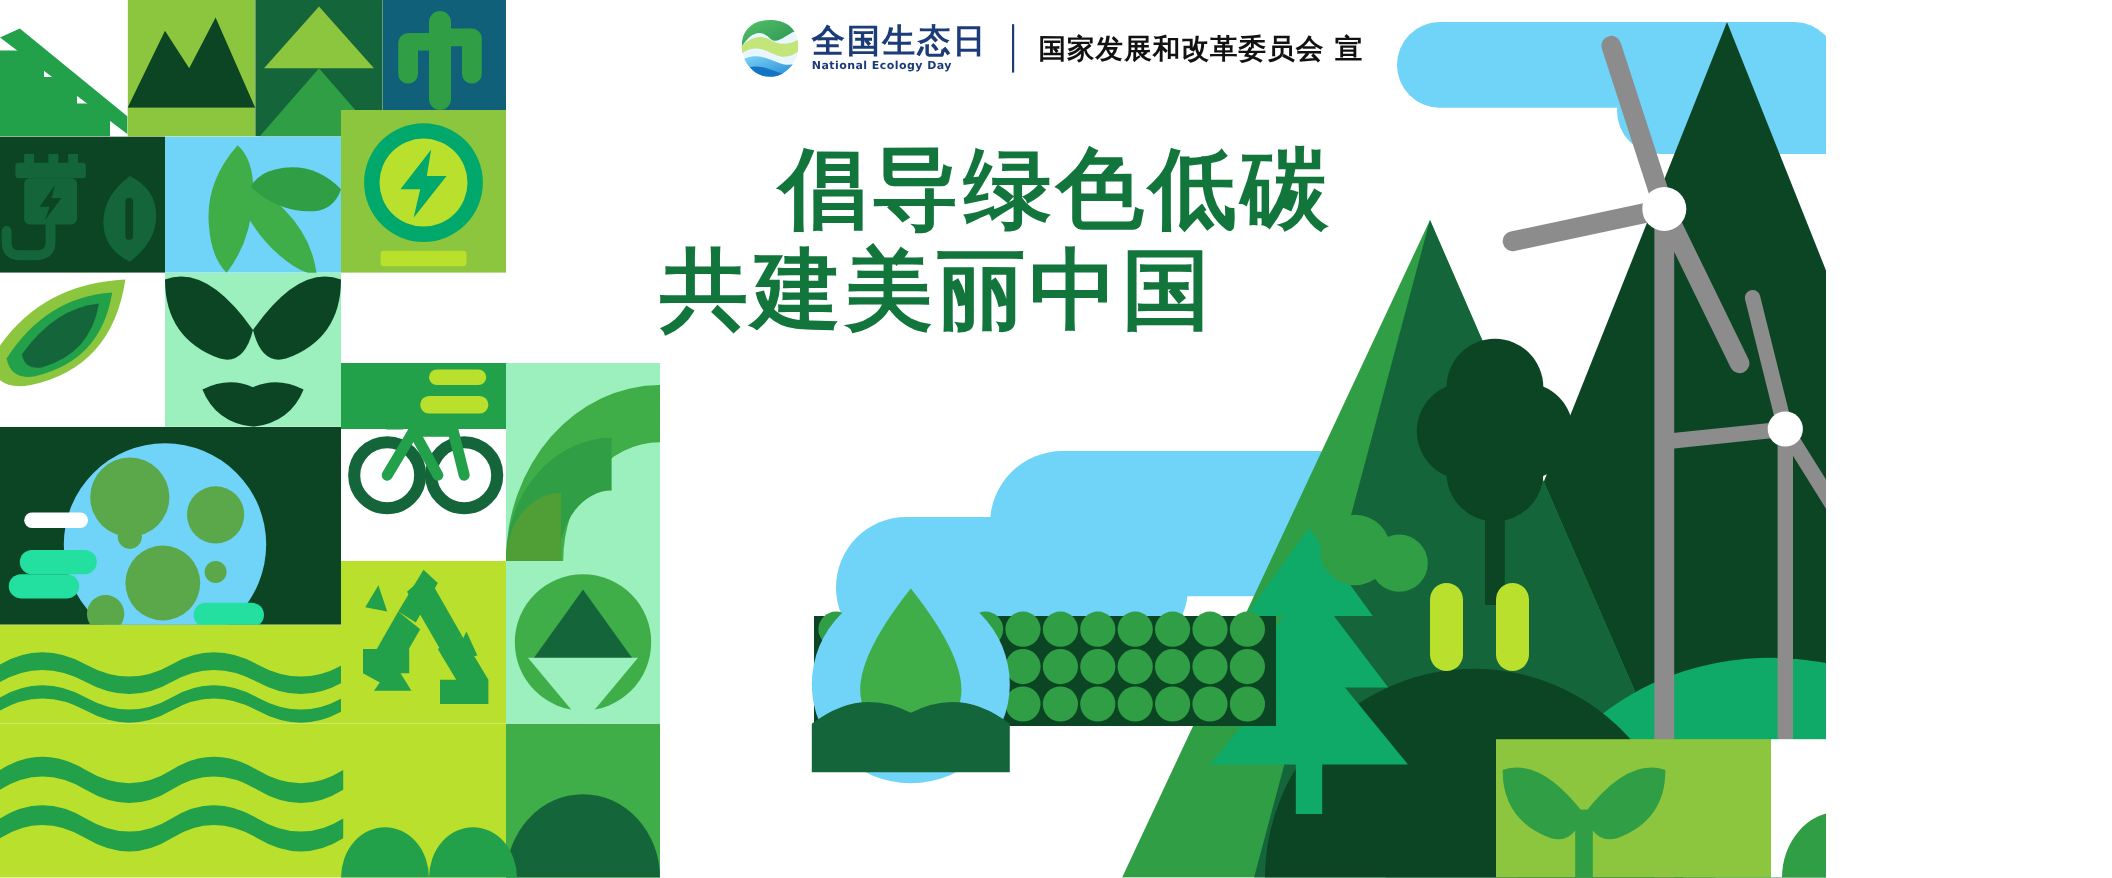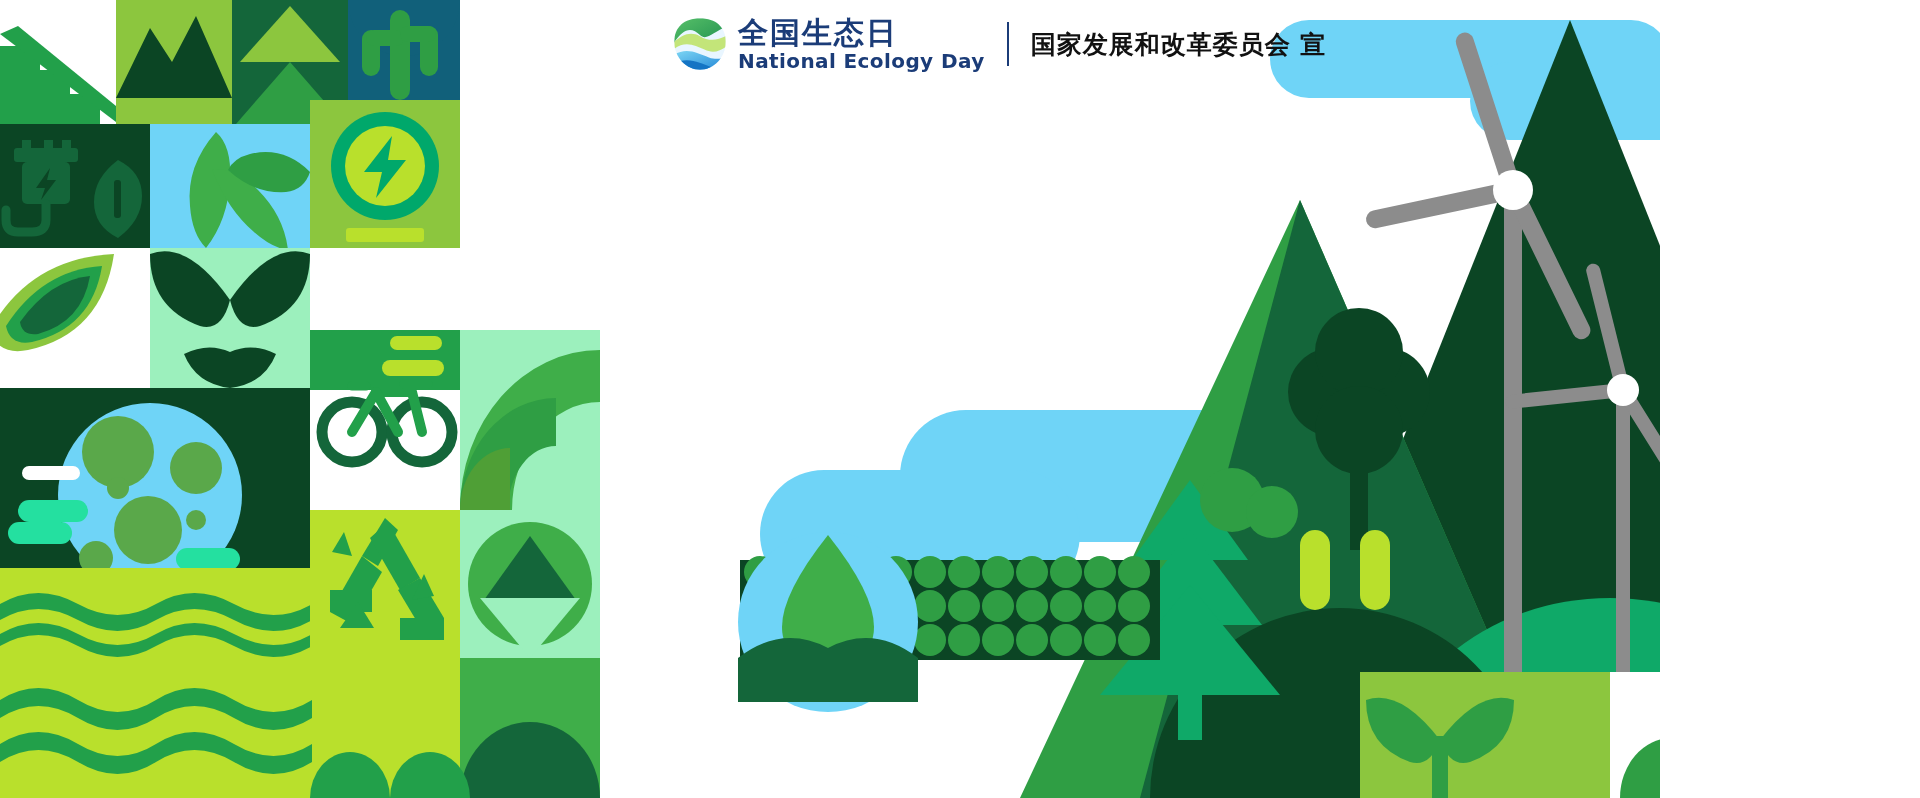--- a/index.html
+++ b/index.html
@@ -15,21 +15,21 @@
   #header-logo{
     position:absolute;left:672px;top:16px;height:56px;display:flex;align-items:center;gap:10px;z-index:40;
   }
   #logo-mark{width:56px;height:56px;flex:0 0 56px;}
   #logo-text{display:flex;flex-direction:column;justify-content:center;line-height:1;}
   #logo-cn{
     color:#1b3c78;font-size:30px;font-weight:bold;letter-spacing:2px;
     font-family:"DejaVu Sans","Liberation Sans",sans-serif;
   }
   #logo-en{
-    color:#1b3c78;font-size:20px;font-weight:bold;letter-spacing:0.4px;margin-top:3px;
+    color:#1b3c78;font-size:10px;font-weight:bold;letter-spacing:0.4px;margin-top:3px;
     font-family:"DejaVu Sans","Liberation Sans",sans-serif;
   }
   #logo-divider{width:2px;height:44px;background:#1b3c78;margin:0 12px;flex:0 0 2px;}
   #agency-name{
     color:#111111;font-size:25px;font-weight:bold;letter-spacing:1px;white-space:nowrap;
     font-family:"DejaVu Sans","Liberation Sans",sans-serif;
     text-align:center;
   }
 
   
@@ -438,14 +438,18 @@
       </g>
     </svg>
     <div id="logo-text">
       <div id="logo-cn">全国生态日</div>
       <div id="logo-en">National Ecology Day</div>
     </div>
     <div id="logo-divider"></div>
     <div id="agency-name">国家发展和改革委员会 宣</div>
   </div>
 
+  <div id="slogan">
+    <div id="slogan-line-1" class="slogan-line">倡导绿色低碳</div>
+    <div id="slogan-line-2" class="slogan-line">共建美丽中国</div>
+  </div>
 
 </div>
 
 </body></html>

